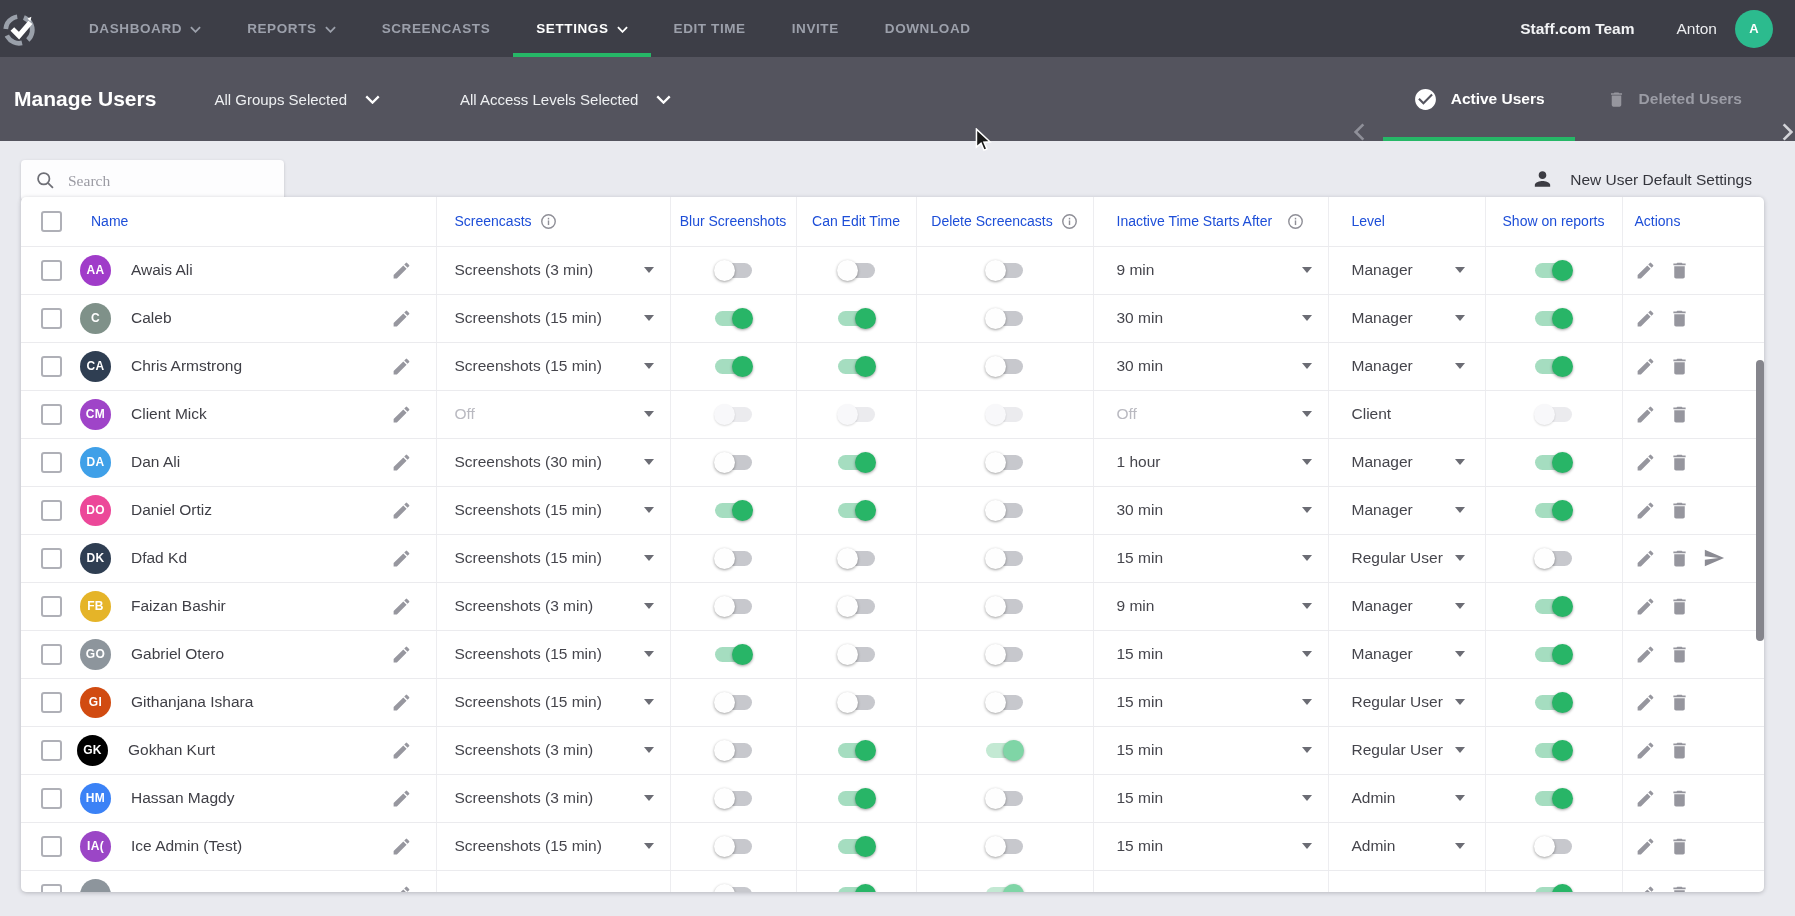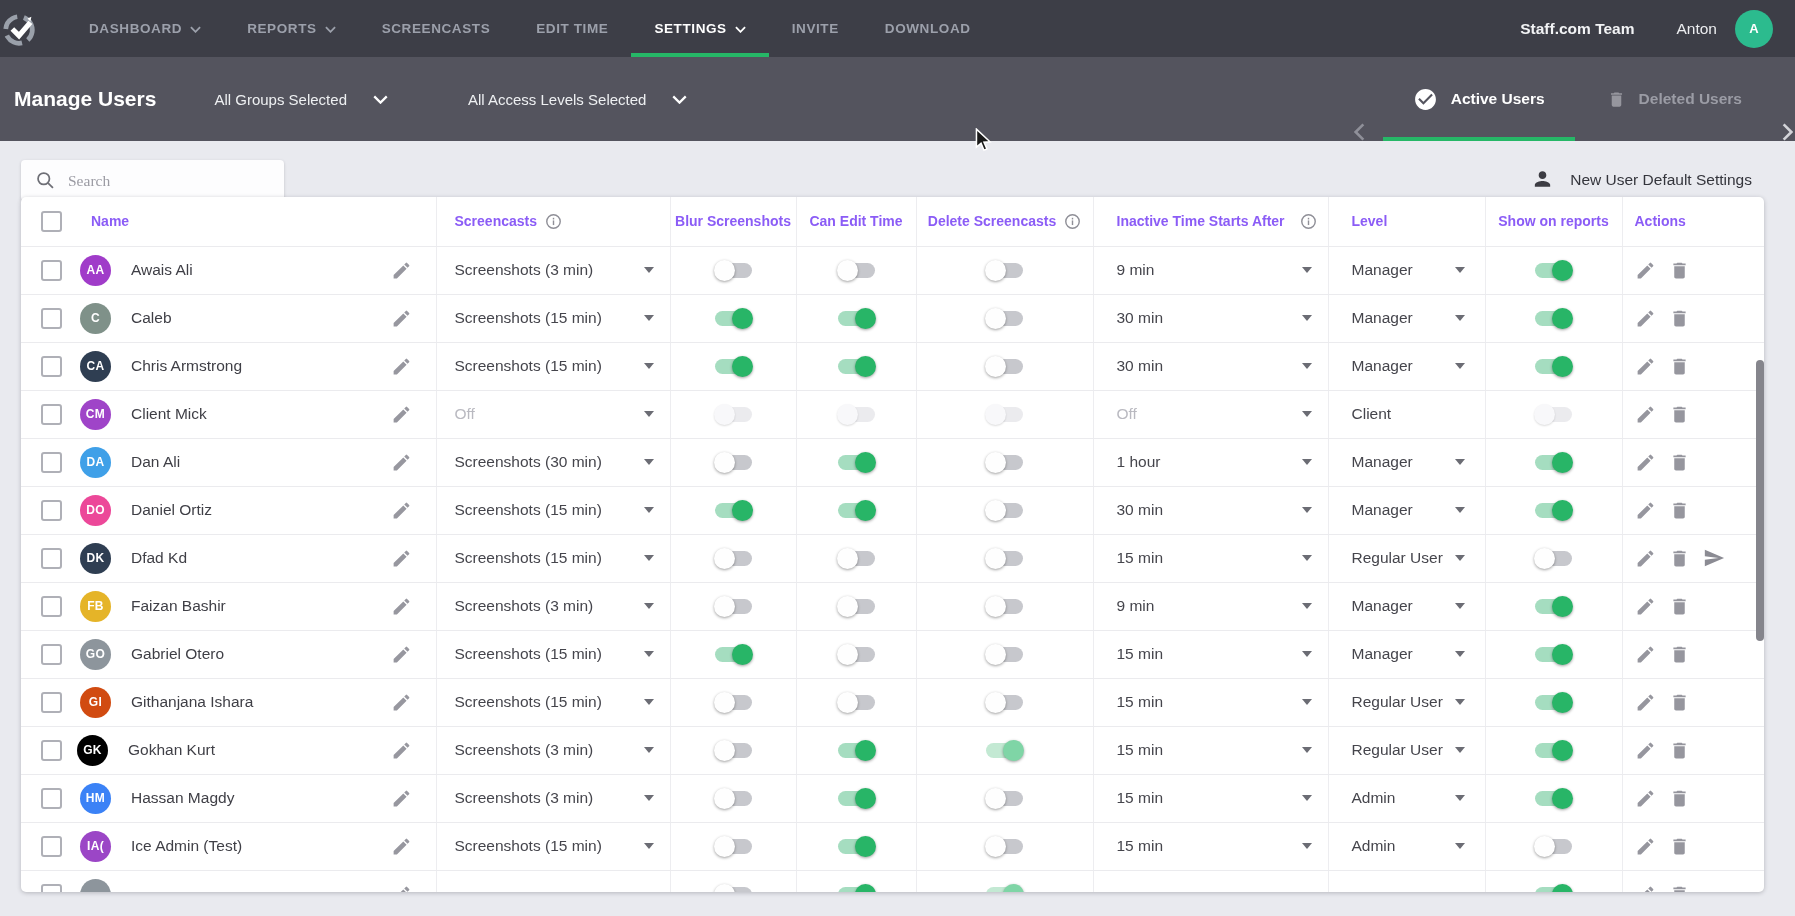--- a/index.html
+++ b/index.html
@@ -17,21 +17,21 @@
   .nav-item svg { margin-top:2px; }
   .nav-right { margin-left:auto; display:flex; align-items:center; padding-right:22px; }
   .nav-team { color:#f2f3f5; font-size:15.5px; font-weight:bold; margin-right:42px; }
   .nav-user { color:#ecedf0; font-size:15.5px; margin-right:18px; }
   .nav-avatar { width:38px; height:38px; border-radius:50%; background:#2cbb8e; color:#fff;
                 font-size:13px; font-weight:bold; display:flex; align-items:center; justify-content:center; }
 
   
   .subnav { height:84px; background:#54545e; display:flex; align-items:center; padding-left:14px; }
   .page-title { color:#fff; font-size:21px; font-weight:bold; margin-right:58px; }
-  .filter { display:flex; align-items:center; gap:26px; color:#eef0f2; font-size:15px; cursor:pointer; }
+  .filter { display:flex; align-items:center; gap:18px; color:#eef0f2; font-size:15px; cursor:pointer; }
   .filter + .filter { margin-left:80px; }
   .subnav-right { margin-left:auto; display:flex; align-items:flex-end; height:100%; padding-right:2px; }
   .pager { color:#8f9099; display:flex; align-items:center; cursor:pointer; }
   .pager.right { color:#d3d4d9; margin-left:34px; }
   .tab { position:relative; height:100%; display:flex; align-items:center; gap:13px;
          font-size:15.5px; font-weight:bold; cursor:pointer; }
   .tab.active { color:#ffffff; padding:0 30px; margin-left:18px; }
   .tab.active::after { content:''; position:absolute; left:0; right:0; bottom:0; height:4px; background:#26b767; }
   .tab.deleted { color:#9b9ca5; margin-left:26px; padding:0 6px; }
 
@@ -46,21 +46,21 @@
   .new-user { position:absolute; right:43px; top:50%; transform:translateY(-50%);
               display:flex; align-items:center; gap:16px; cursor:pointer;
               color:#34353c; font-size:15.5px; }
 
   
   .table-card { position:absolute; left:21px; top:197px; width:1743px; height:695px; background:#fff;
                 border-radius:5px; box-shadow:0 1px 4px rgba(50,50,60,.28); overflow:hidden; }
   table { width:100%; border-collapse:collapse; table-layout:fixed; }
   th, td { border-right:1px solid #ededf0; border-bottom:1px solid #ebebee; padding:0; vertical-align:middle; }
   th:last-child, td:last-child { border-right:none; }
-  thead th { height:49px; font-size:14px; font-weight:bold; color:#8b5cf6; text-align:left; }
+  thead th { height:49px; font-size:14px; font-weight:normal; color:#1d4ed8; text-align:left; }
   tbody td { height:48px; }
   .th-center { text-align:center; }
   .th-flex { display:flex; align-items:center; }
   .th-pad { padding-left:23px;gap:7px; }
   .hname { display:flex; align-items:center; padding-left:20px; }
   .hname .lbl { margin-left:29px; }
   .info { margin-left:8px; vertical-align:-3px; }
 
   .cb { width:21px; height:21px; border:2px solid #afb0b7; border-radius:3px; background:#fff; flex:0 0 auto; display:inline-block; }
   .ncell { display:flex; align-items:center; padding-left:20px; padding-right:24px; }
@@ -113,30 +113,30 @@
     <svg class="nchev" width="11" height="7" viewBox="0 0 12 7">
       <path d="M1 1l5 5 5-5" fill="none" stroke="currentColor" stroke-width="2"></path>
     </svg>
   </div>
 
   <div class="nav-item">
     <span class="nlabel">SCREENCASTS</span>
 
   </div>
 
-  <div class="nav-item">
-    <span class="nlabel">EDIT TIME</span>
-
-  </div>
-
   <div class="nav-item active">
     <span class="nlabel">SETTINGS</span>
     <svg class="nchev" width="11" height="7" viewBox="0 0 12 7">
       <path d="M1 1l5 5 5-5" fill="none" stroke="currentColor" stroke-width="2"></path>
     </svg>
+  </div>
+
+  <div class="nav-item">
+    <span class="nlabel">EDIT TIME</span>
+
   </div>
 
   <div class="nav-item">
     <span class="nlabel">INVITE</span>
 
   </div>
 
   <div class="nav-item">
     <span class="nlabel">DOWNLOAD</span>
 

